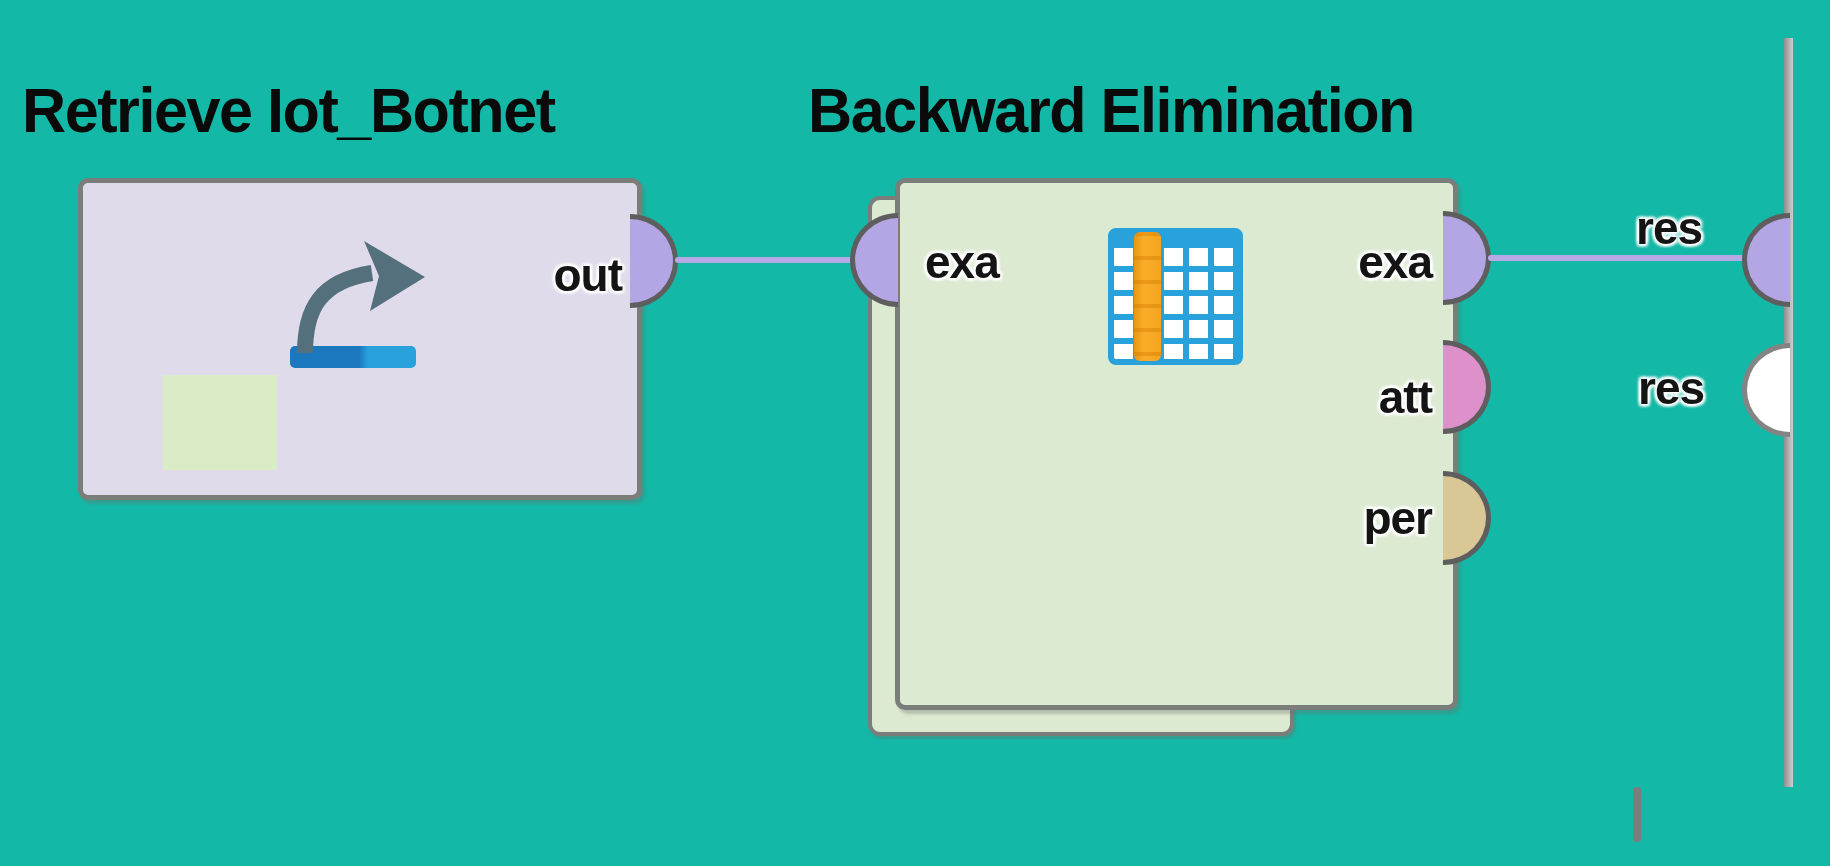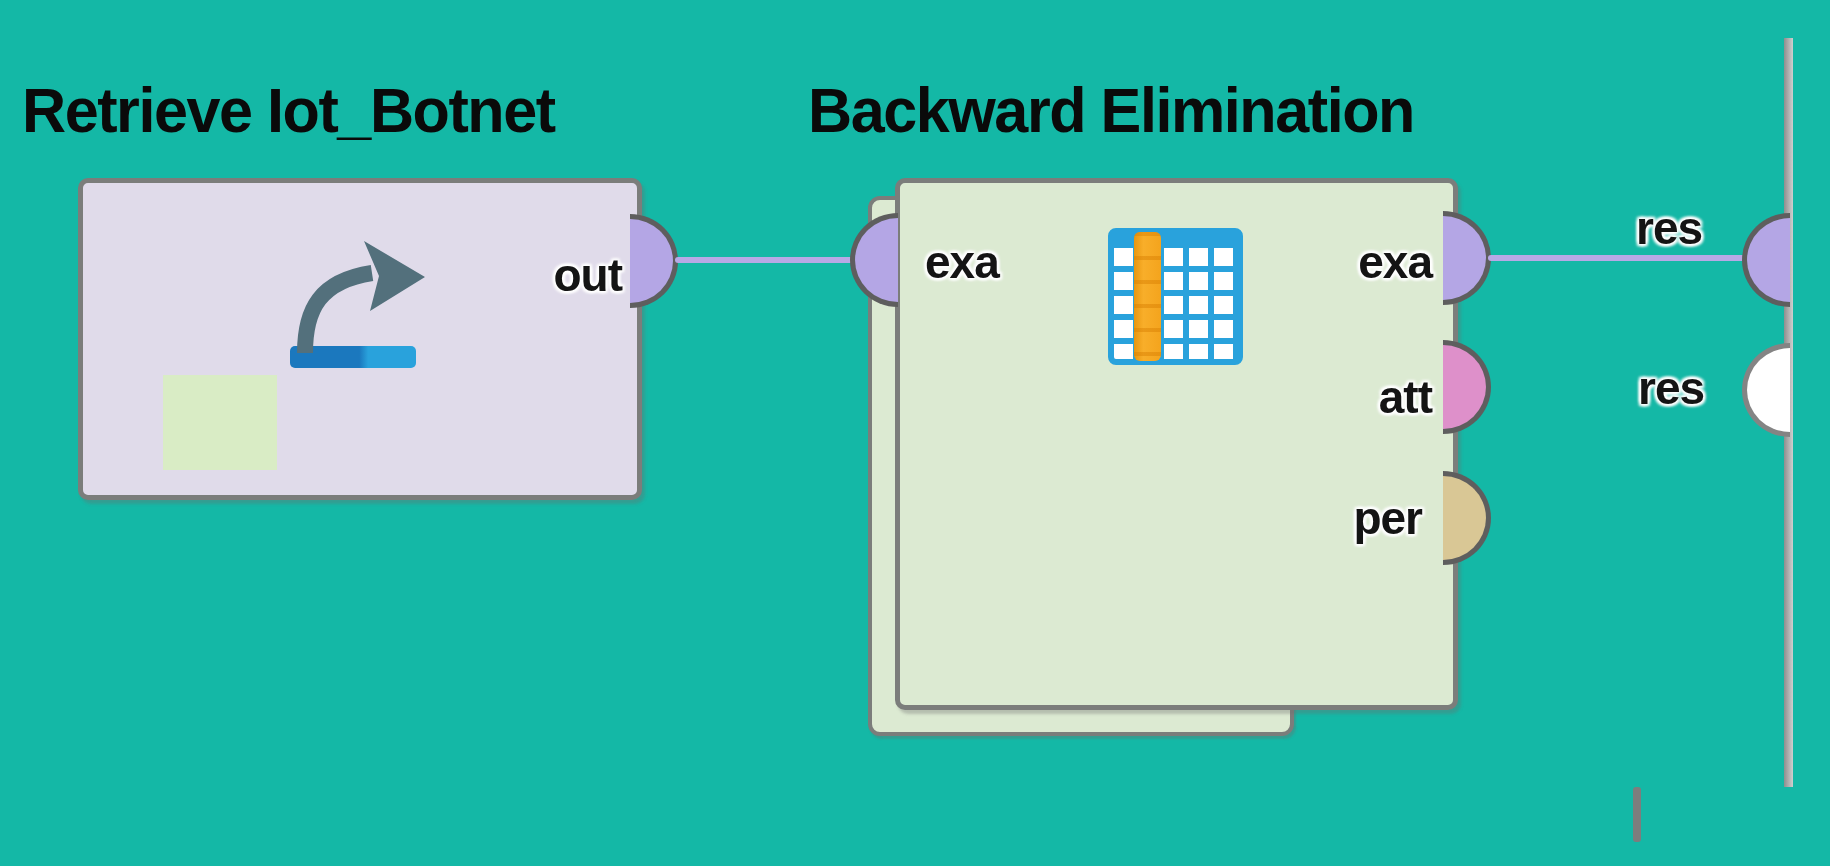--- a/index.html
+++ b/index.html
@@ -35,21 +35,21 @@
   
   .port-label{
     position:absolute;font-weight:700;font-size:46px;line-height:48px;color:#141414;
     letter-spacing:-1px;
     text-shadow:0 0 4px #fff,0 0 4px #fff,2px 2px 3px #fff,-2px -2px 3px #fff,2px -2px 3px #fff,-2px 2px 3px #fff;
   }
   .lbl-out{right:15px;top:54px;margin-top:14px;}
   .lbl-exa-in{left:25px;top:55px;}
   .lbl-exa-out{right:21px;top:55px;}
   .lbl-att{right:21px;top:190px;}
-  .lbl-per{right:31px;top:311px;}
+  .lbl-per{right:21px;top:311px;}
   .lbl-res1{left:1636px;top:204px;}
   .lbl-res2{left:1638px;top:364px;}
 
   
   .port{position:absolute;width:48px;height:94px;box-sizing:border-box;}
   .port-right{
     border:5px solid var(--port-ring);border-left:none;
     border-radius:0 100% 100% 0 / 0 50% 50% 0;
   }
   .port-left{

